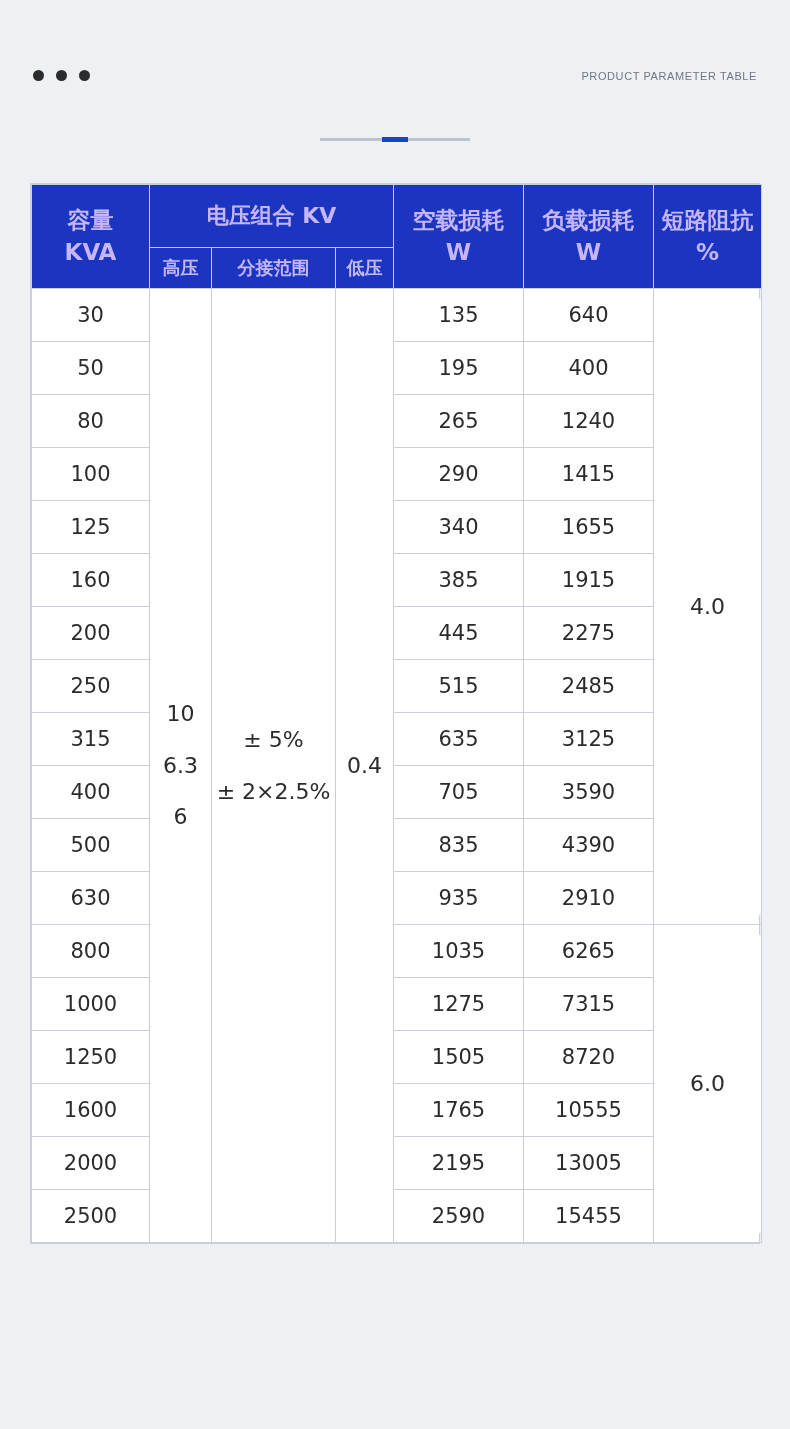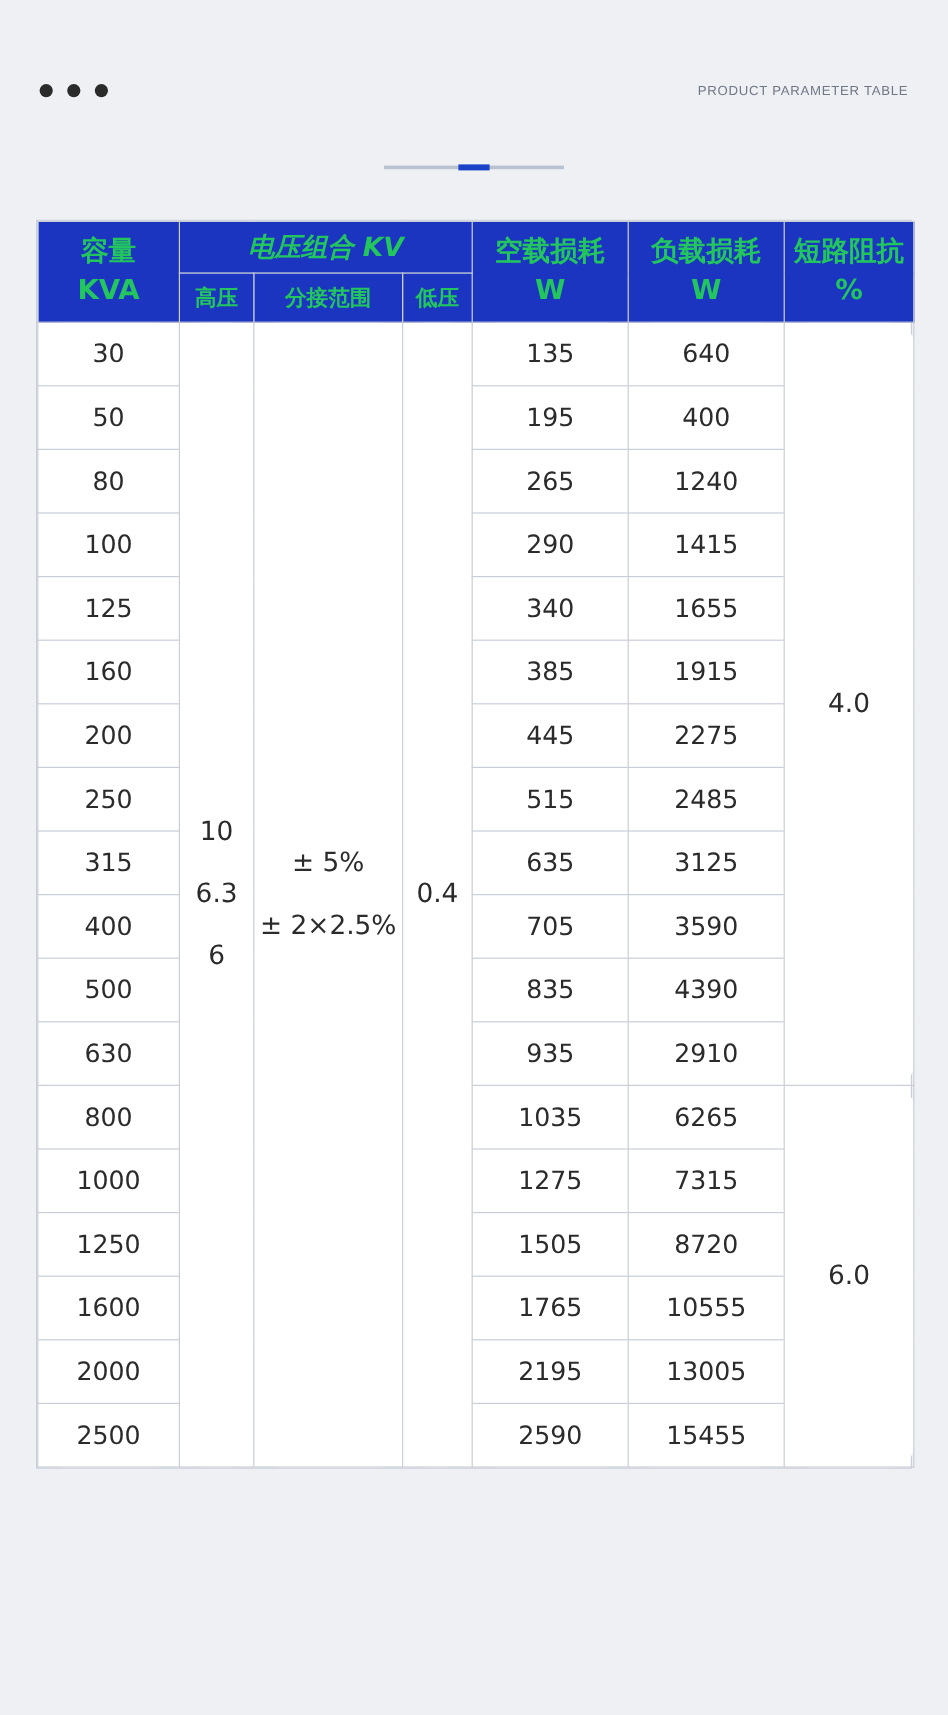--- a/index.html
+++ b/index.html
@@ -93,34 +93,33 @@
     width: 730px;
     table-layout: fixed;
   }
   table.params th, table.params td {
     border: 1px solid #c9ced8;
     text-align: center;
     vertical-align: middle;
   }
   thead th {
     background: #1b35c0;
-    color: #22c55e;
+    color: #c4b5fd;
     font-weight: 700;
     border-color: #1b35c0;
     font-family: "DejaVu Sans", "Liberation Sans", sans-serif;
   }
   th.h-main {
     font-size: 23px;
     line-height: 1.35;
     padding: 8px 2px;
   }
   th.h-group {
     font-size: 22px;
-    padding: 6px 2px;
-    font-style: italic;
+    padding: 16px 2px;
   }
   th.h-sub {
     font-size: 18px;
     padding: 8px 2px;
   }
   tbody td {
     background: #ffffff;
     font-size: 21px;
     color: #2b2b2b;
     height: 50px;

